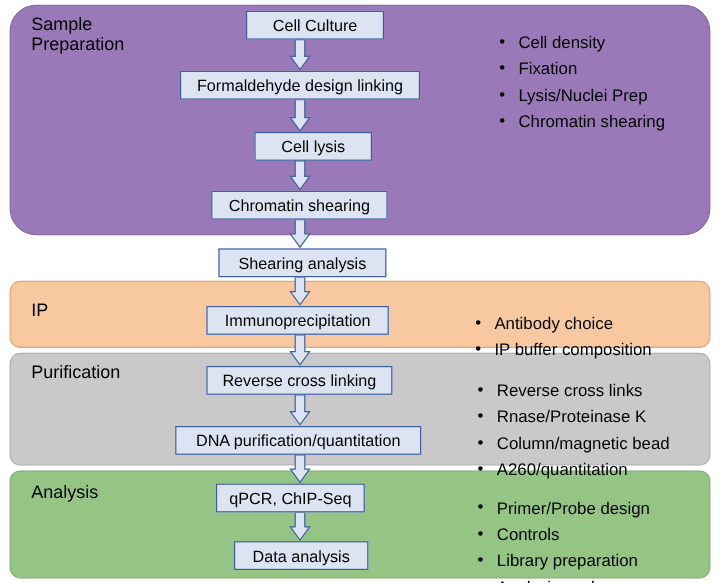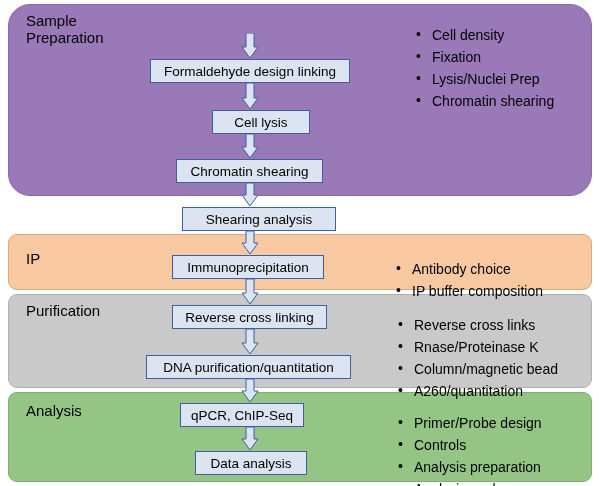--- a/index.html
+++ b/index.html
@@ -133,24 +133,25 @@
   <div class="section sec-ip"></div>
   <div class="section sec-purification"></div>
   <div class="section sec-analysis"></div>
 
   <div class="sec-title title-sample">Sample
 Preparation</div>
   <div class="sec-title title-ip">IP</div>
   <div class="sec-title title-purification">Purification</div>
   <div class="sec-title title-analysis">Analysis</div>
 
+  <div class="node" style="left:205px; top:9px; width:115px;">Cell Culture</div>
   <div class="node" style="left:150px; top:59px; width:200px;">Formaldehyde design linking</div>
   <div class="node" style="left:212px; top:110px; width:98px;">Cell lysis</div>
   <div class="node" style="left:176px; top:159px; width:147px;">Chromatin shearing</div>
-  <div class="node" style="left:182px; top:207px; width:154px;">Shearing analysis</div>
+  <div class="node" style="left:182px; top:207px; width:140px;">Shearing analysis</div>
   <div class="node" style="left:172px; top:255px; width:152px;">Immunoprecipitation</div>
   <div class="node" style="left:172px; top:305px; width:155px;">Reverse cross linking</div>
   <div class="node" style="left:146px; top:355px; width:205px;">DNA purification/quantitation</div>
   <div class="node" style="left:180px; top:403px; width:124px;">qPCR, ChIP-Seq</div>
   <div class="node" style="left:195px; top:451px; width:112px;">Data analysis</div>
 
   <div class="arrow" style="left:241px; top:33px;">
     <svg width="18" height="26" viewBox="0 0 18 26">
         <polygon points="5,0 13,0 13,14 17,14 9,25 1,14 5,14" fill="#DCE4F2" stroke="#3f5f9e" stroke-width="1"></polygon>
       </svg>
@@ -218,18 +219,18 @@
       <li>Rnase/Proteinase K</li>
       <li>Column/magnetic bead</li>
       <li>A260/quantitation</li>
     </ul>
   </div>
 
   <div class="bullets bul-analysis">
     <ul>
       <li>Primer/Probe design</li>
       <li>Controls</li>
-      <li>Analysis preparation</li>
+      <li>Library preparation</li>
       <li>Analysis package</li>
     </ul>
   </div>
 
 </div>
 
 </body></html>

